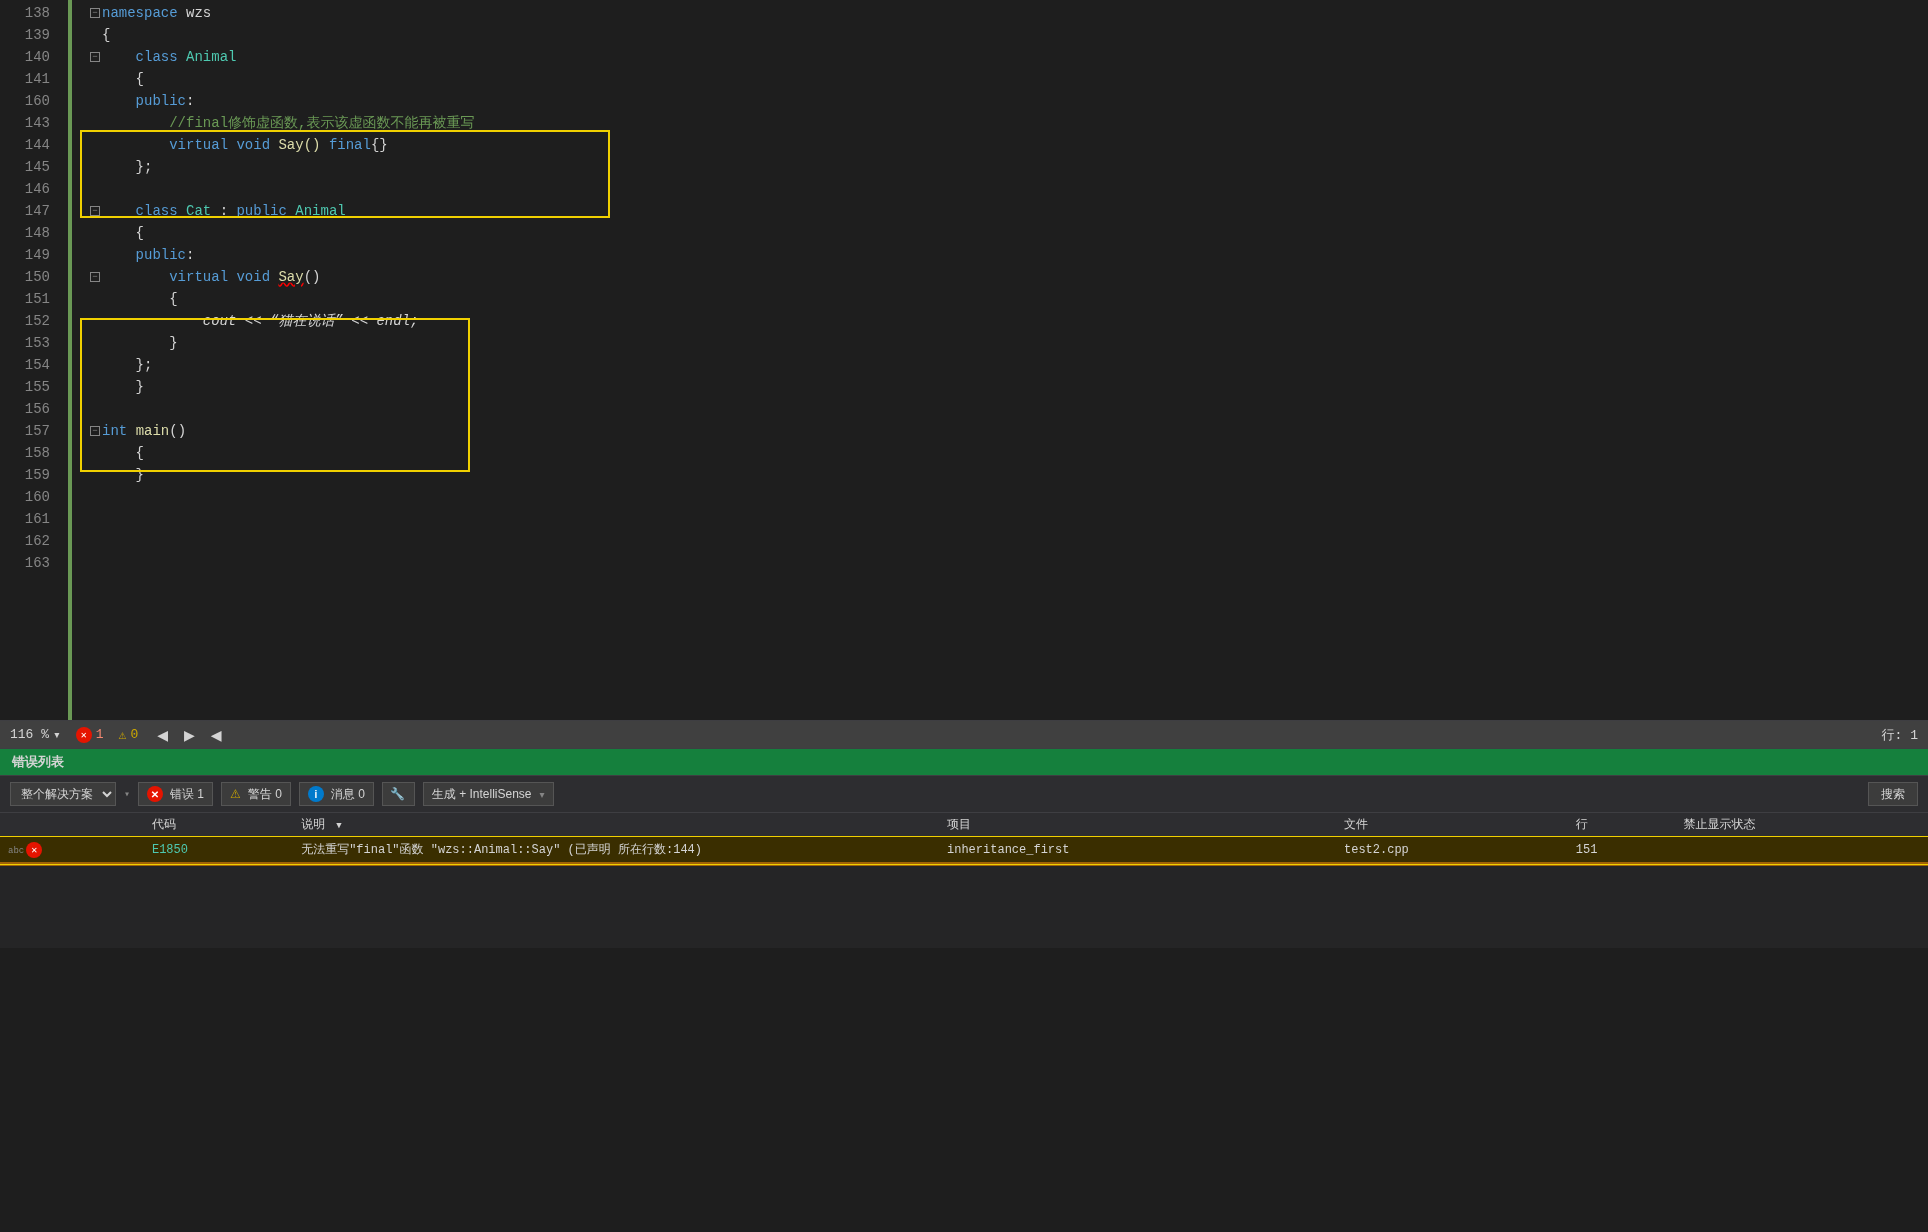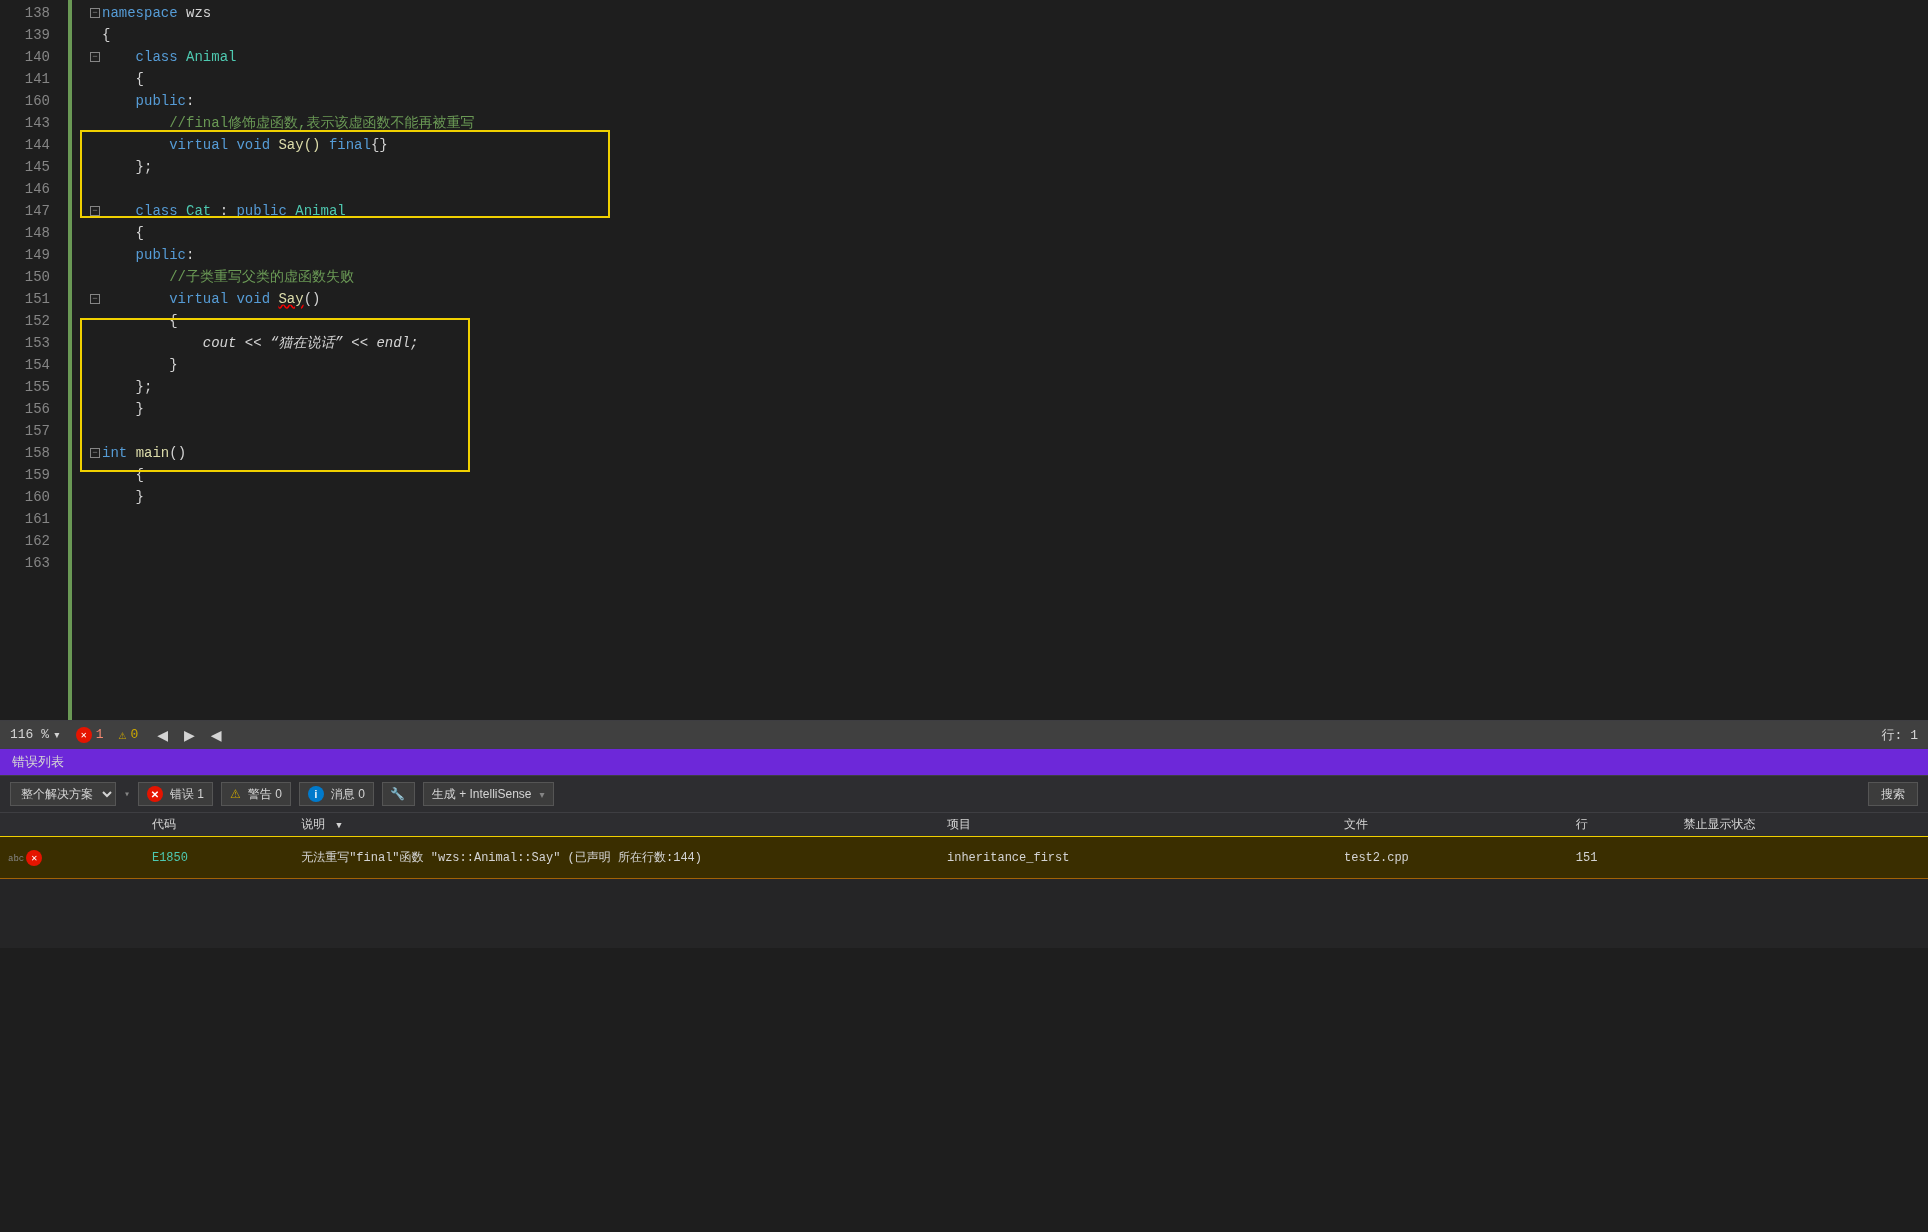--- a/index.html
+++ b/index.html
@@ -146,25 +146,25 @@
     }
 
     
     .error-panel {
       background: #252526;
       height: 200px;
       border-top: 1px solid #3e3e42;
     }
 
     .error-panel-title {
-      background: #6d28d9;
+      background: #15803d;
       color: #d4d4d4;
       padding: 4px 12px;
       font-size: 13px;
-      font-weight: normal;
+      font-weight: bold;
       border-bottom: 1px solid #3e3e42;
     }
 
     .error-toolbar {
       display: flex;
       align-items: center;
       padding: 6px 10px;
       gap: 8px;
       background: #2d2d30;
       border-bottom: 1px solid #3e3e42;
@@ -214,22 +214,22 @@
       background: #2d2d30;
       color: #d4d4d4;
       padding: 3px 8px;
       text-align: left;
       border-bottom: 1px solid #3e3e42;
       font-weight: normal;
       white-space: nowrap;
     }
 
     .error-table td {
-      padding: 12px 8px;
-      border-bottom: 1px solid #a16207;
+      padding: 4px 8px;
+      border-bottom: 4px solid #a16207;
       white-space: nowrap;
     }
 
     .error-icon {
       display: inline-flex;
       align-items: center;
       justify-content: center;
       width: 16px;
       height: 16px;
       border-radius: 50%;
@@ -323,21 +323,20 @@
         <div class="code-line" style="min-height: 22px;"><span class="minus-box">−</span><span class="kw">    class</span><span class="class-name"> Animal</span></div>
         <div class="code-line" style="min-height: 22px;"><span style="display: inline-block; width: 12px;"></span><span class="op">    {</span></div>
         <div class="code-line" style="min-height: 22px;"><span style="display: inline-block; width: 12px;"></span><span class="op">    </span><span class="kw">public</span><span class="op">:</span></div>
         <div class="code-line" style="min-height: 22px;"><span style="display: inline-block; width: 12px;"></span><span class="op">        </span><span class="comment">//final修饰虚函数,表示该虚函数不能再被重写</span></div>
         <div class="code-line" style="min-height: 22px;"><span style="display: inline-block; width: 12px;"></span><span class="op">        </span><span class="kw">virtual</span><span class="op"> </span><span class="kw">void</span><span class="fn"> Say()</span><span class="op"> </span><span class="kw">final</span><span class="op">{}</span></div>
         <div class="code-line" style="min-height: 22px;"><span style="display: inline-block; width: 12px;"></span><span class="op">    };</span></div>
         <div class="code-line" style="min-height: 22px;"><span style="display: inline-block; width: 12px;"></span></div>
         <div class="code-line" style="min-height: 22px;"><span class="minus-box">−</span><span class="kw">    class</span><span class="class-name"> Cat</span><span class="op"> : </span><span class="kw">public</span><span class="class-name"> Animal</span></div>
         <div class="code-line" style="min-height: 22px;"><span style="display: inline-block; width: 12px;"></span><span class="op">    {</span></div>
         <div class="code-line" style="min-height: 22px;"><span style="display: inline-block; width: 12px;"></span><span class="op">    </span><span class="kw">public</span><span class="op">:</span></div>
-        <div class="code-line" style="min-height: 22px;"><span style="display: inline-block; width: 12px;"></span><span class="op">        </span><span class="comment">//子类重写父类的虚函数失败</span></div>
         <div class="code-line" style="min-height: 22px;"><span class="minus-box">−</span><span class="op">        </span><span class="kw">virtual</span><span class="op"> </span><span class="kw">void</span><span class="op"> </span><span class="fn red-squiggle">Say</span><span class="op">()</span></div>
         <div class="code-line" style="min-height: 22px;"><span style="display: inline-block; width: 12px;"></span><span class="op">        {</span></div>
         <div class="code-line" style="min-height: 22px; font-style: italic;"><span style="display: inline-block; width: 12px;"></span><span class="op">            cout &lt;&lt; “猫在说话” &lt;&lt; endl;</span></div>
         <div class="code-line" style="min-height: 22px;"><span style="display: inline-block; width: 12px;"></span><span class="op">        }</span></div>
         <div class="code-line" style="min-height: 22px;"><span style="display: inline-block; width: 12px;"></span><span class="op">    };</span></div>
         <div class="code-line" style="min-height: 22px;"><span style="display: inline-block; width: 12px;"></span><span class="op">    }</span></div>
         <div class="code-line" style="min-height: 22px;"><span style="display: inline-block; width: 12px;"></span></div>
         <div class="code-line" style="min-height: 22px;"><span class="minus-box">−</span><span class="kw">int</span><span class="op"> </span><span class="fn">main</span><span class="op">()</span></div>
         <div class="code-line" style="min-height: 22px;"><span style="display: inline-block; width: 12px;"></span><span class="op">    {</span></div>
         <div class="code-line" style="min-height: 22px;"><span style="display: inline-block; width: 12px;"></span><span class="op">    }</span></div>

